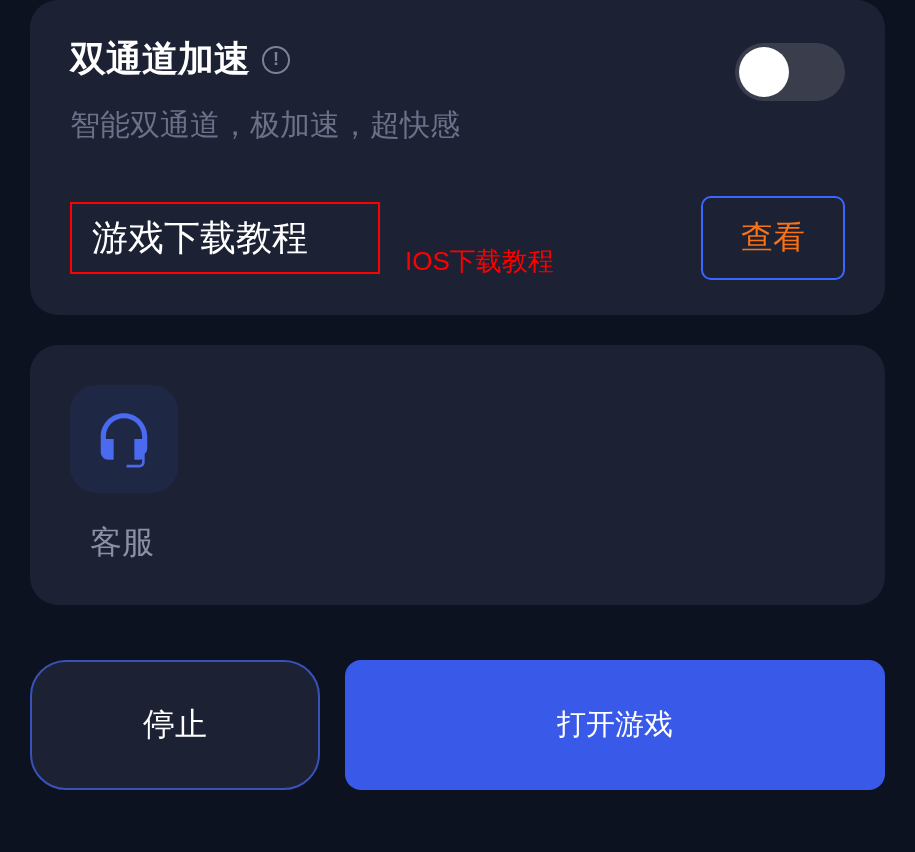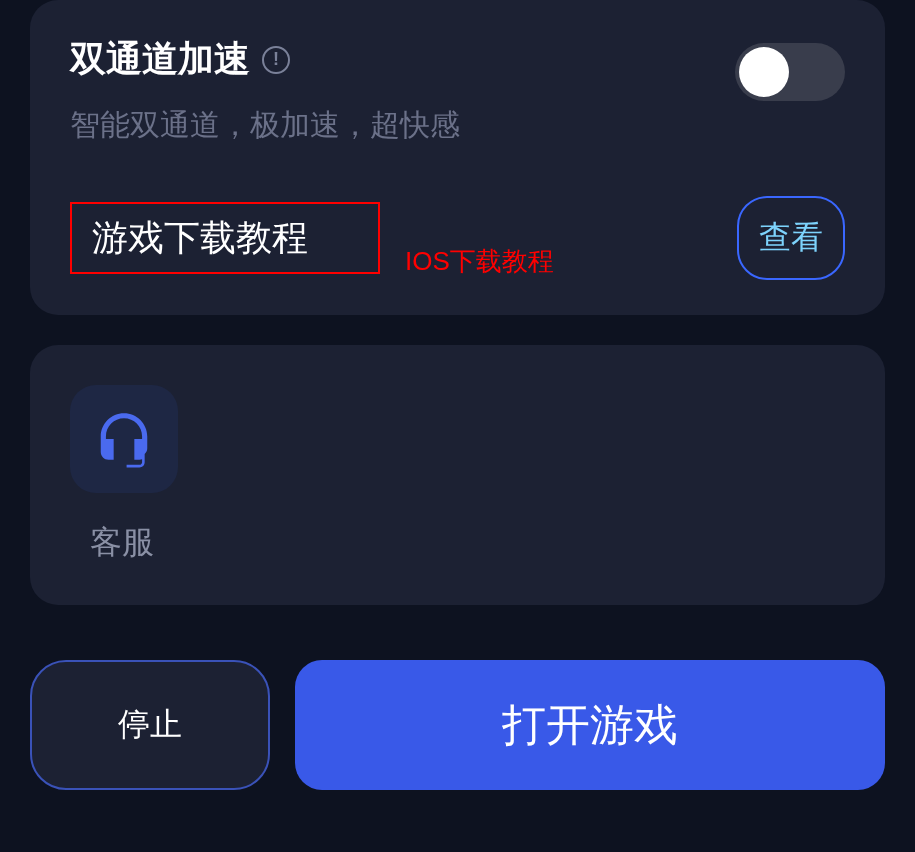--- a/index.html
+++ b/index.html
@@ -96,24 +96,24 @@
     }
     .tutorial-annotation {
       color: #ff0000;
       font-size: 26px;
       position: absolute;
       left: 335px;
       top: 48px;
     }
     .view-button {
       border: 2px solid #3a67ff;
-      color: #7dd3fc;
+      color: #f97316;
       background: transparent;
-      border-radius: 30px;
-      padding: 18px 20px;
+      border-radius: 10px;
+      padding: 18px 38px;
       font-size: 32px;
       cursor: pointer;
     }
     .service-card {
       background: #1c2133;
       border-radius: 28px;
       padding: 40px;
       margin-bottom: 55px;
     }
     .service-item {
@@ -138,21 +138,21 @@
     .service-label {
       color: #8a90a5;
       font-size: 32px;
       margin-left: 20px;
     }
     .bottom-bar {
       display: flex;
       gap: 25px;
     }
     .stop-button {
-      width: 240px;
+      width: 290px;
       height: 130px;
       background: #1c2133;
       border: 2px solid #3a52b8;
       border-radius: 36px;
       display: flex;
       flex-direction: column;
       align-items: center;
       justify-content: center;
       cursor: pointer;
       gap: 6px;
@@ -163,26 +163,26 @@
       font-weight: 500;
     }
     .stop-timer {
       color: #d8dff0;
       font-size: 30px;
     }
     .open-game-button {
       flex: 1;
       height: 130px;
       background: #3959e8;
-      border-radius: 27px;
-      display: flex;
-      align-items: center;
-      justify-content: center;
-      color: #ffffff;
-      font-size: 44px;
+      border-radius: 16px;
+      display: flex;
+      align-items: center;
+      justify-content: center;
+      color: #ffffff;
+      font-size: 29px;
       font-weight: 500;
       cursor: pointer;
     }
   </style>
 </head>
 <body>
 
 <div class="card">
   <div class="dual-channel-row">
     <div class="dual-channel-left">

